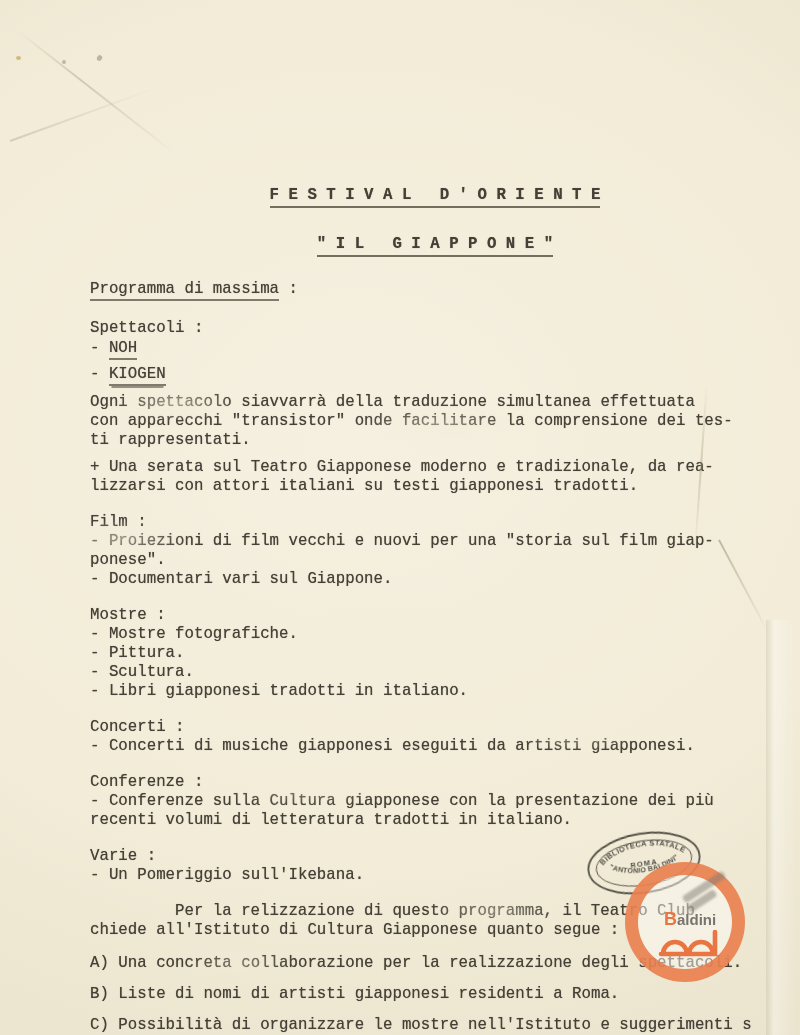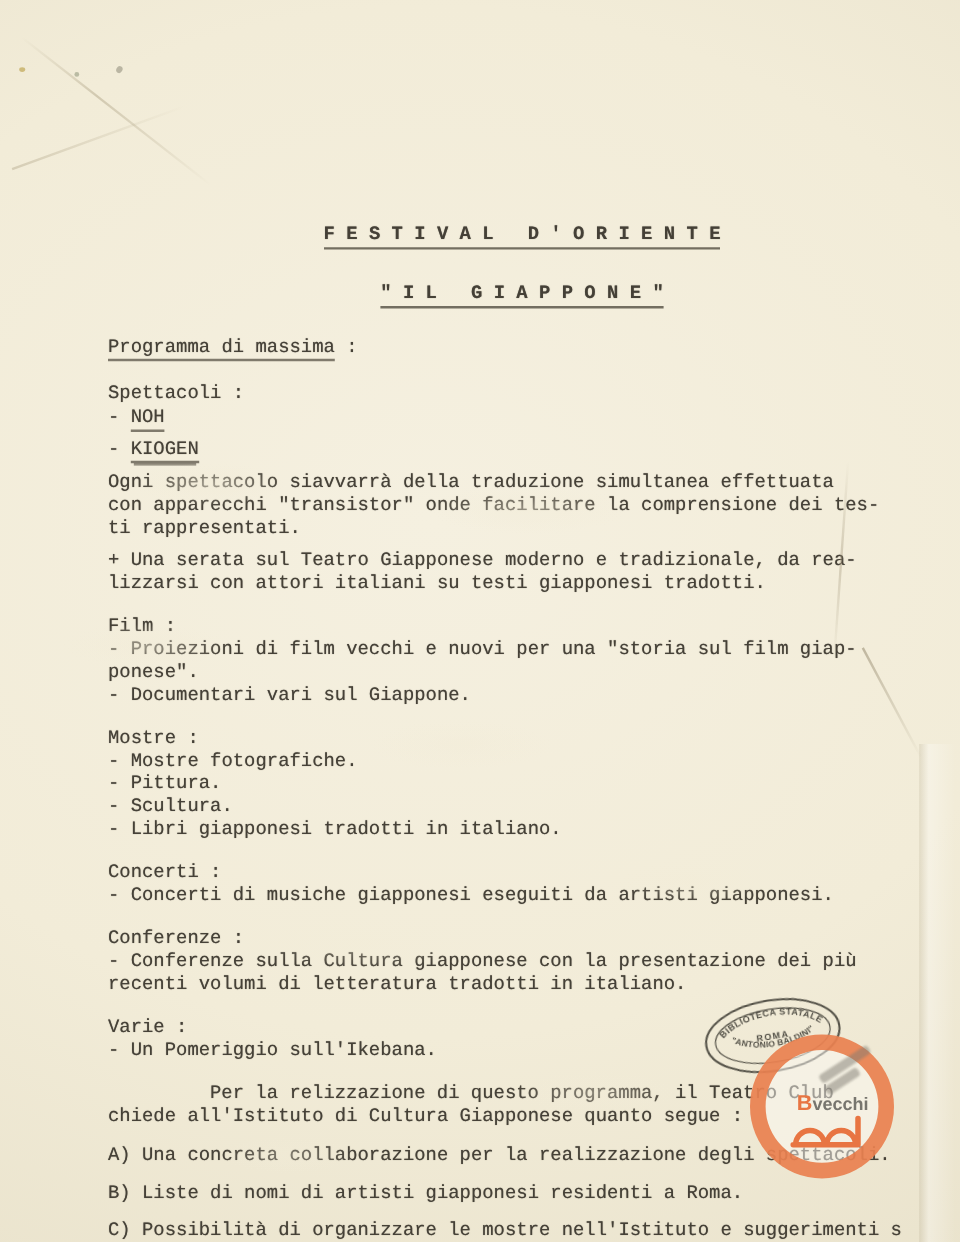--- a/index.html
+++ b/index.html
@@ -149,19 +149,19 @@
     </text>
     <text x="60" y="35" text-anchor="middle" font-family="Liberation Sans, sans-serif" font-size="7.6" font-weight="bold" fill="#35332c" letter-spacing="1.2">ROMA</text>
     <text font-family="Liberation Sans, sans-serif" font-size="7.2" font-weight="bold" fill="#35332c" letter-spacing="0.2">
       <textPath href="#arcBottom" startOffset="50%" text-anchor="middle">"ANTONIO BALDINI"</textPath>
     </text>
   </svg>
 
   <div class="wm">
     <div class="wm-smudge wm-s1"></div>
     <div class="wm-smudge wm-s2"></div>
-    <div class="wm-label"><span class="wm-b">B</span><span class="wm-rest">vecchi</span></div>
+    <div class="wm-label"><span class="wm-b">B</span><span class="wm-rest">aldini</span></div>
     <svg class="wm-book" width="60" height="32" viewBox="0 0 60 32">
       <path d="M3 27 H57 M57 27 V5 M5 27 A12 12 0 0 1 29 27 M31 27 A12 12 0 0 1 55 27" fill="none" stroke="#e87542" stroke-width="4.6" stroke-linecap="round"></path>
     </svg>
   </div>
 
 </div>
 
 </body></html>

